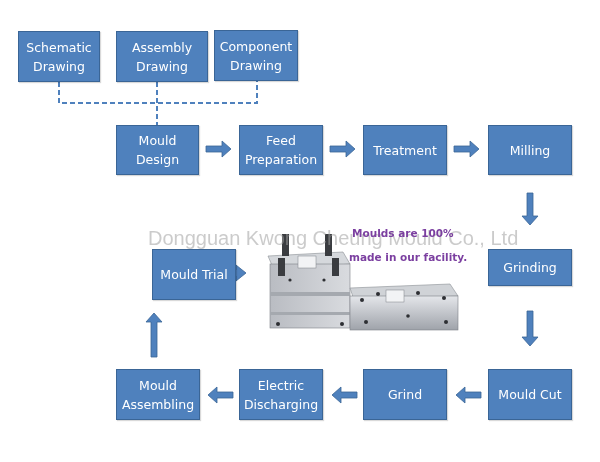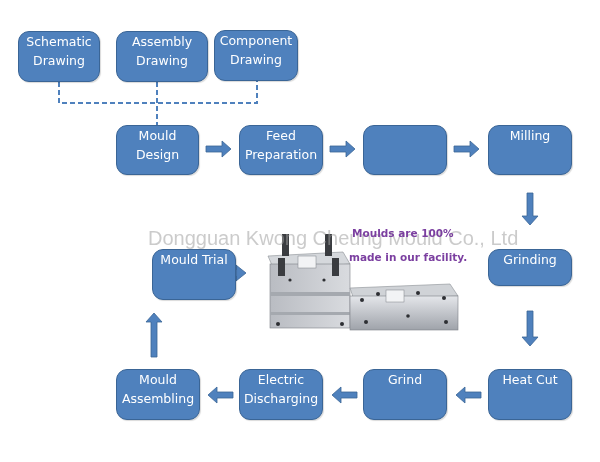--- a/index.html
+++ b/index.html
@@ -1,20 +1,20 @@
 <!DOCTYPE html>
 <html><head>
 <meta charset="utf-8">
 <style>
   html, body { margin:0; padding:0; background:#ffffff; }
   body { width:600px; height:462px; position:relative; overflow:hidden; font-family:"DejaVu Sans", sans-serif; }
   .box {
-    position:absolute; background:#4f81bd; border:1.5px solid #3a6596; border-radius:11px;
+    position:absolute; background:#4f81bd; border:1.5px solid #3a6596; border-radius:0;
     color:#ffffff; font-size:12.5px; line-height:19px; text-align:center;
-    display:flex; align-items:flex-start; justify-content:center; box-sizing:border-box;
+    display:flex; align-items:center; justify-content:center; box-sizing:border-box;
     box-shadow:1px 1px 1px rgba(0,0,0,0.15);
   }
   .box span { display:block; }
   svg.overlay { position:absolute; left:0; top:0; }
   .watermark {
     position:absolute; left:148px; top:227px; font-family:"Liberation Sans", sans-serif;
     font-size:20px; color:rgba(160,160,160,0.55); white-space:nowrap; z-index:5;
   }
   .caption { position:absolute; color:#7b3fa0; font-weight:bold; font-size:10.5px; white-space:nowrap; z-index:6; }
   .photo { position:absolute; left:258px; top:234px; width:205px; height:100px; }
@@ -72,37 +72,38 @@
     </div>
 </div>
 <div class="box" style="left:239px;top:125px;width:84px;height:50px;">
   <div>
       <span>Feed</span>
       <span>Preparation</span>
     </div>
 </div>
 <div class="box" style="left:363px;top:125px;width:84px;height:50px;">
   <div>
+      <span>Treatment</span>
     </div>
 </div>
 <div class="box" style="left:488px;top:125px;width:84px;height:50px;">
   <div>
       <span>Milling</span>
     </div>
 </div>
 
 <div class="box" style="left:488px;top:249px;width:84px;height:37px;">
   <div>
       <span>Grinding</span>
     </div>
 </div>
 
 <div class="box" style="left:488px;top:369px;width:84px;height:51px;">
   <div>
-      <span>Heat Cut</span>
+      <span>Mould Cut</span>
     </div>
 </div>
 <div class="box" style="left:363px;top:369px;width:84px;height:51px;">
   <div>
       <span>Grind</span>
     </div>
 </div>
 <div class="box" style="left:239px;top:369px;width:84px;height:51px;">
   <div>
       <span>Electric</span>

